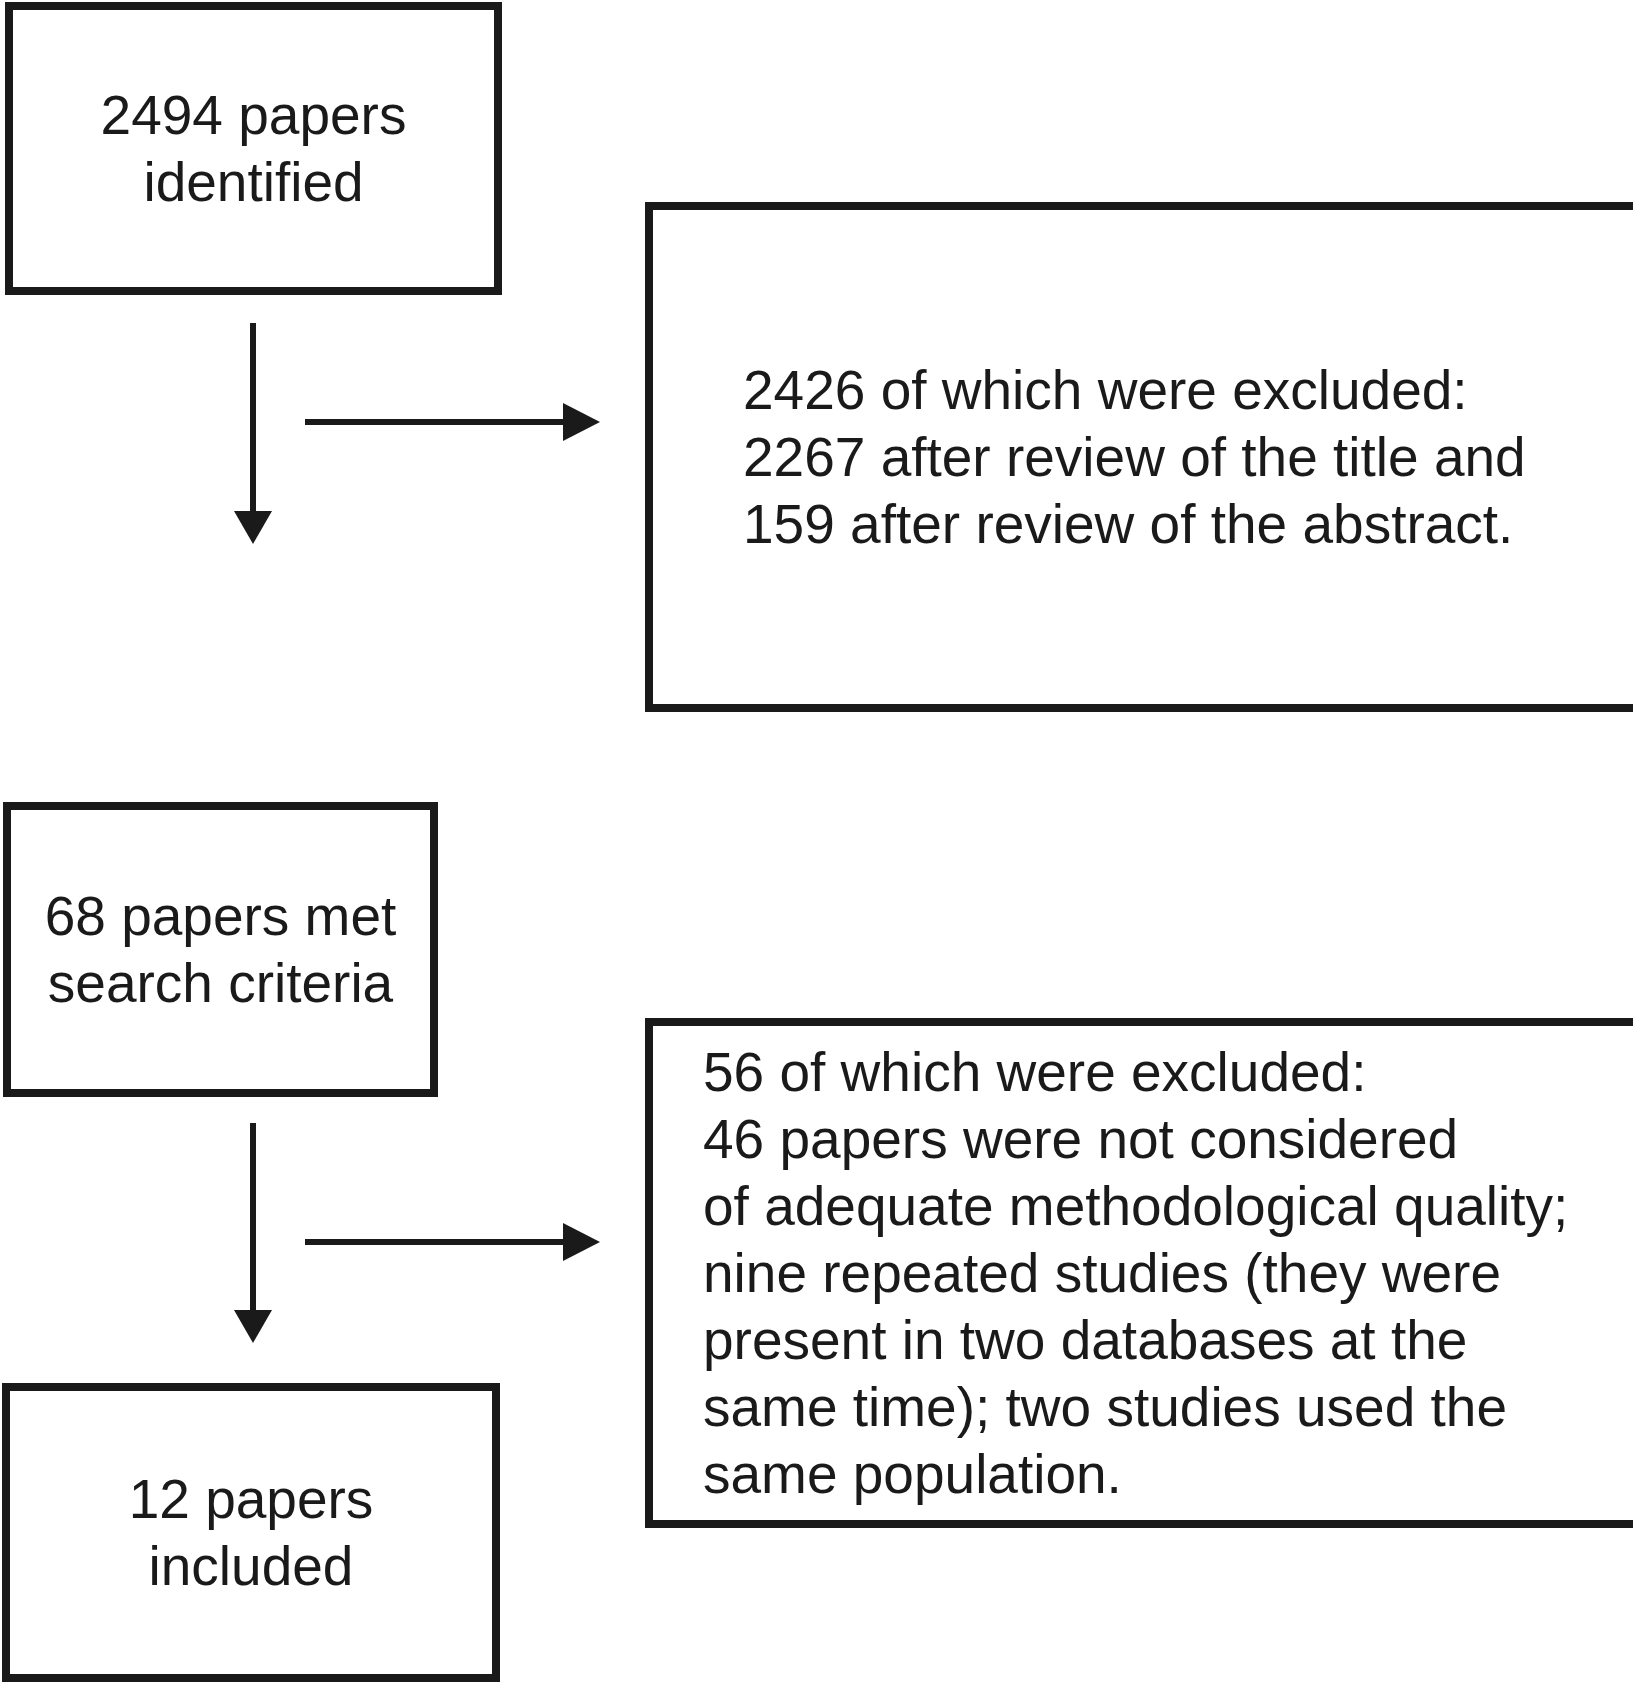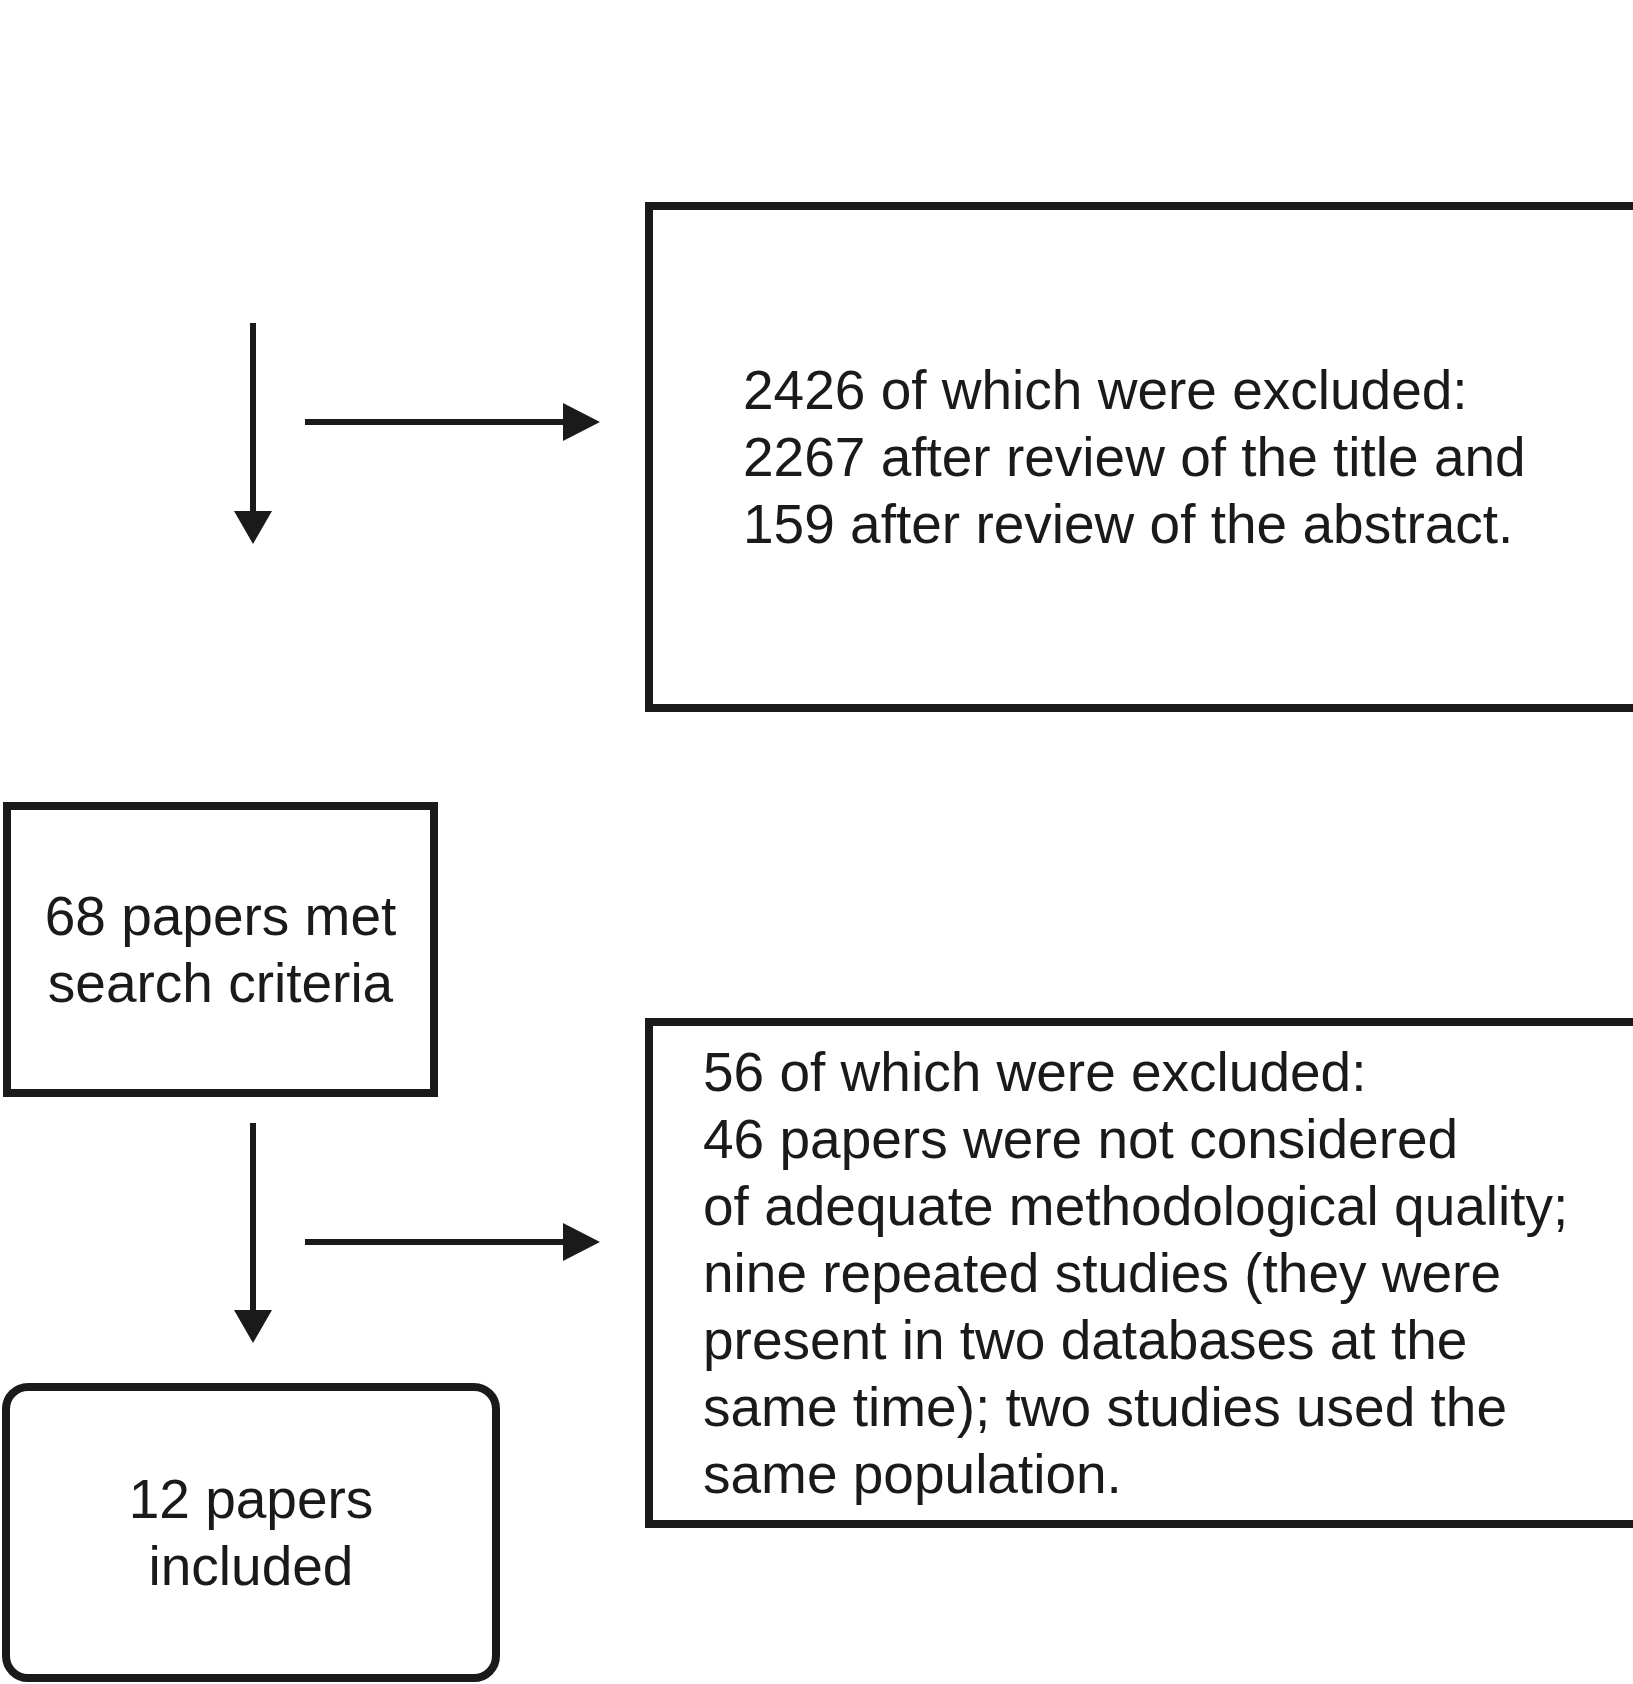--- a/index.html
+++ b/index.html
@@ -28,21 +28,21 @@
     line-height: 67px;
     white-space: pre;
   }
   .node.centered { text-align: center; }
   .node.lefted   { text-align: left; }
 
   #box-identified   { left: 5px;   top: 2px;    width: 497px; height: 293px; }
   #box-excluded1    { left: 645px; top: 202px;  width: 1110px; height: 510px; padding-left: 90px; }
   #box-met-criteria { left: 3px;   top: 802px;  width: 435px; height: 295px; text-align: center; }
   #box-excluded2    { left: 645px; top: 1018px; width: 1036px; height: 510px; padding-left: 50px; }
-  #box-included     { left: 2px;   top: 1383px; width: 498px; height: 299px; border-radius: 26px; }
+  #box-included     { left: 2px;   top: 1383px; width: 498px; height: 299px; }
 
   .vline, .hline {
     position: absolute;
     background: #1a1a1a;
   }
   .arrowhead {
     position: absolute;
     width: 0;
     height: 0;
   }
@@ -71,20 +71,24 @@
 
   
   #h2-line { left: 305px; top: 1239px; width: 260px; height: 6px; }
   #h2-head { left: 563px; top: 1223px; }
 </style>
 </head>
 <body>
 
 <div class="canvas">
 
+  <div class="node centered" id="box-identified">
+    <div>2494 papers
+identified</div>
+  </div>
 
   <div class="node lefted" id="box-excluded1">
     <div>2426 of which were excluded:
 2267 after review of the title and
 159 after review of the abstract.</div>
   </div>
 
   <div class="node centered" id="box-met-criteria">
     <div>68 papers met
 search criteria</div>

